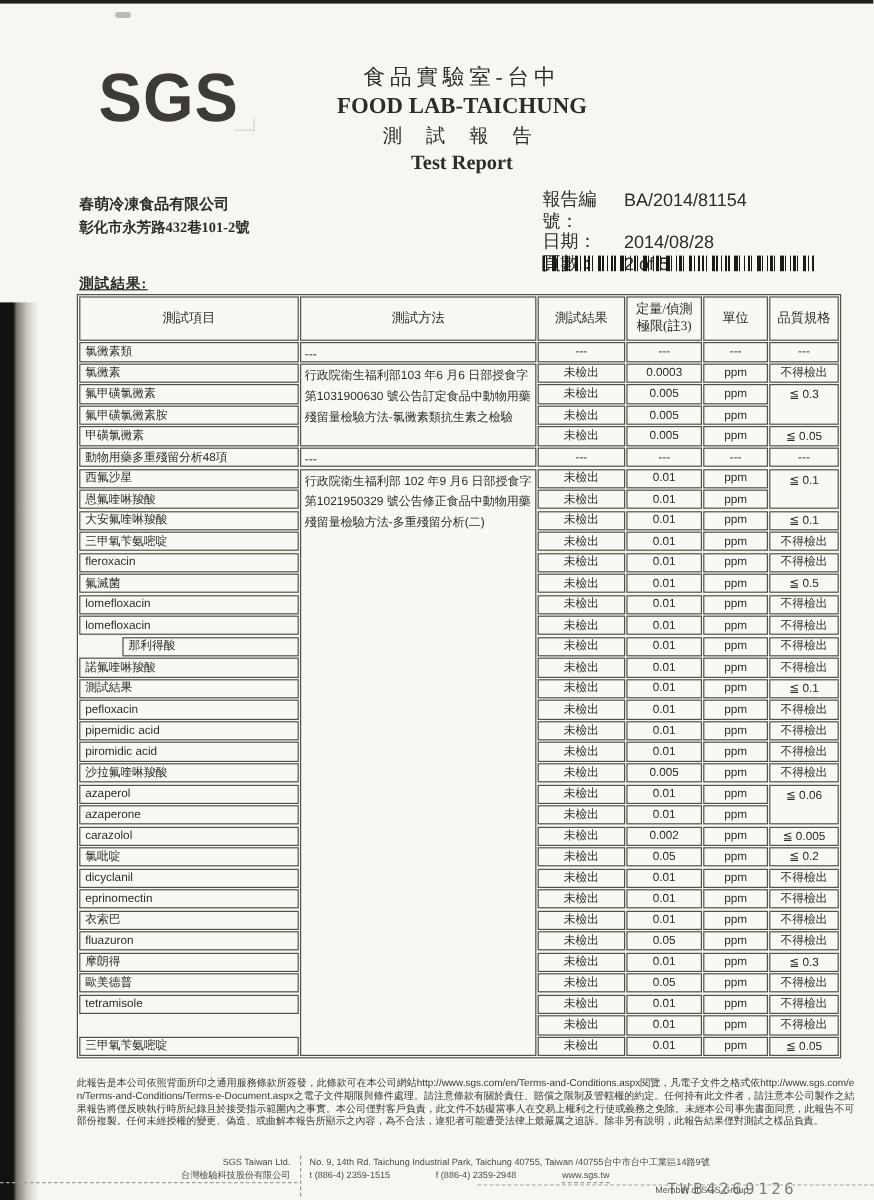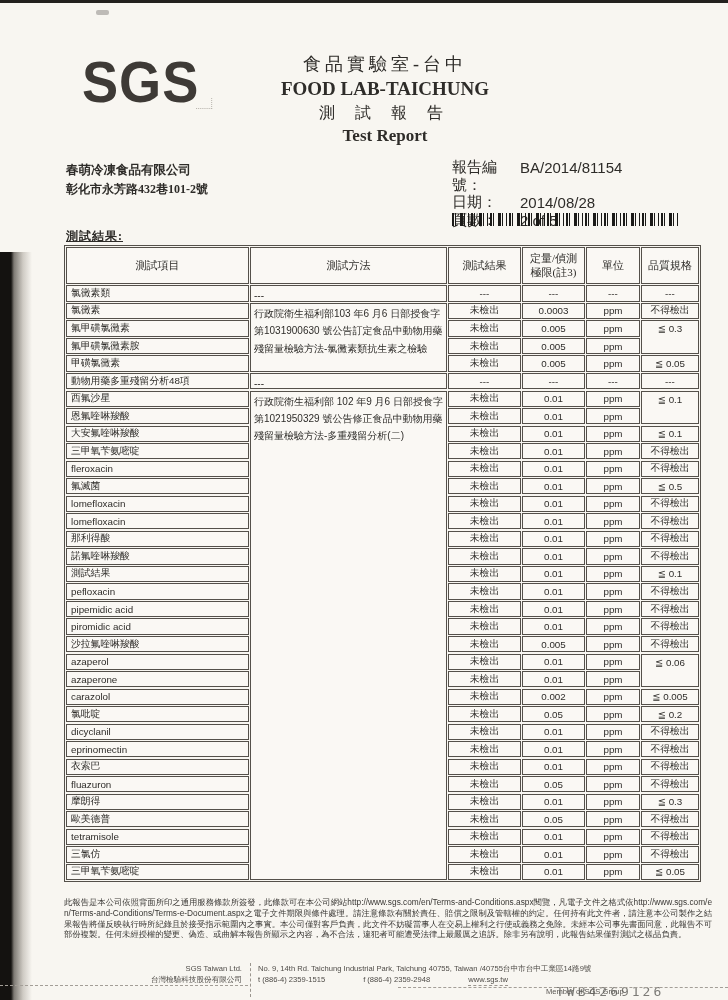--- a/index.html
+++ b/index.html
@@ -155,21 +155,21 @@
       <div class="cell val" style="grid-area: 13 / 4;">0.01</div>
       <div class="cell val" style="grid-area: 13 / 5;">ppm</div>
       <div class="cell item" style="grid-area: 14 / 1;">lomefloxacin</div>
       <div class="cell val" style="grid-area: 14 / 3;">未檢出</div>
       <div class="cell val" style="grid-area: 14 / 4;">0.01</div>
       <div class="cell val" style="grid-area: 14 / 5;">ppm</div>
       <div class="cell item" style="grid-area: 15 / 1;">lomefloxacin</div>
       <div class="cell val" style="grid-area: 15 / 3;">未檢出</div>
       <div class="cell val" style="grid-area: 15 / 4;">0.01</div>
       <div class="cell val" style="grid-area: 15 / 5;">ppm</div>
-      <div class="cell item" style="grid-area: 16 / 1;">那利得酸</div>
+      <div class="cell item" style="grid-area: 16 / 1; margin-left: 36px;">那利得酸</div>
       <div class="cell val" style="grid-area: 16 / 3;">未檢出</div>
       <div class="cell val" style="grid-area: 16 / 4;">0.01</div>
       <div class="cell val" style="grid-area: 16 / 5;">ppm</div>
       <div class="cell item" style="grid-area: 17 / 1;">諾氟喹啉羧酸</div>
       <div class="cell val" style="grid-area: 17 / 3;">未檢出</div>
       <div class="cell val" style="grid-area: 17 / 4;">0.01</div>
       <div class="cell val" style="grid-area: 17 / 5;">ppm</div>
       <div class="cell item" style="grid-area: 18 / 1;">測試結果</div>
       <div class="cell val" style="grid-area: 18 / 3;">未檢出</div>
       <div class="cell val" style="grid-area: 18 / 4;">0.01</div>
@@ -227,21 +227,20 @@
       <div class="cell val" style="grid-area: 31 / 4;">0.01</div>
       <div class="cell val" style="grid-area: 31 / 5;">ppm</div>
       <div class="cell item" style="grid-area: 32 / 1;">歐美德普</div>
       <div class="cell val" style="grid-area: 32 / 3;">未檢出</div>
       <div class="cell val" style="grid-area: 32 / 4;">0.05</div>
       <div class="cell val" style="grid-area: 32 / 5;">ppm</div>
       <div class="cell item" style="grid-area: 33 / 1;">tetramisole</div>
       <div class="cell val" style="grid-area: 33 / 3;">未檢出</div>
       <div class="cell val" style="grid-area: 33 / 4;">0.01</div>
       <div class="cell val" style="grid-area: 33 / 5;">ppm</div>
-      <div class="cell item" style="grid-area: 34 / 1;">三氯仿</div>
       <div class="cell val" style="grid-area: 34 / 3;">未檢出</div>
       <div class="cell val" style="grid-area: 34 / 4;">0.01</div>
       <div class="cell val" style="grid-area: 34 / 5;">ppm</div>
       <div class="cell item" style="grid-area: 35 / 1;">三甲氧苄氨嘧啶</div>
       <div class="cell val" style="grid-area: 35 / 3;">未檢出</div>
       <div class="cell val" style="grid-area: 35 / 4;">0.01</div>
       <div class="cell val" style="grid-area: 35 / 5;">ppm</div>
       <div class="cell method" style="grid-area: 2 / 2;">---</div>
       <div class="cell method tall" style="grid-area: 3 / 2 / span 4;">行政院衛生福利部103 年6 月6 日部授食字第1031900630 號公告訂定食品中動物用藥殘留量檢驗方法-氯黴素類抗生素之檢驗</div>
       <div class="cell method" style="grid-area: 7 / 2;">---</div>

